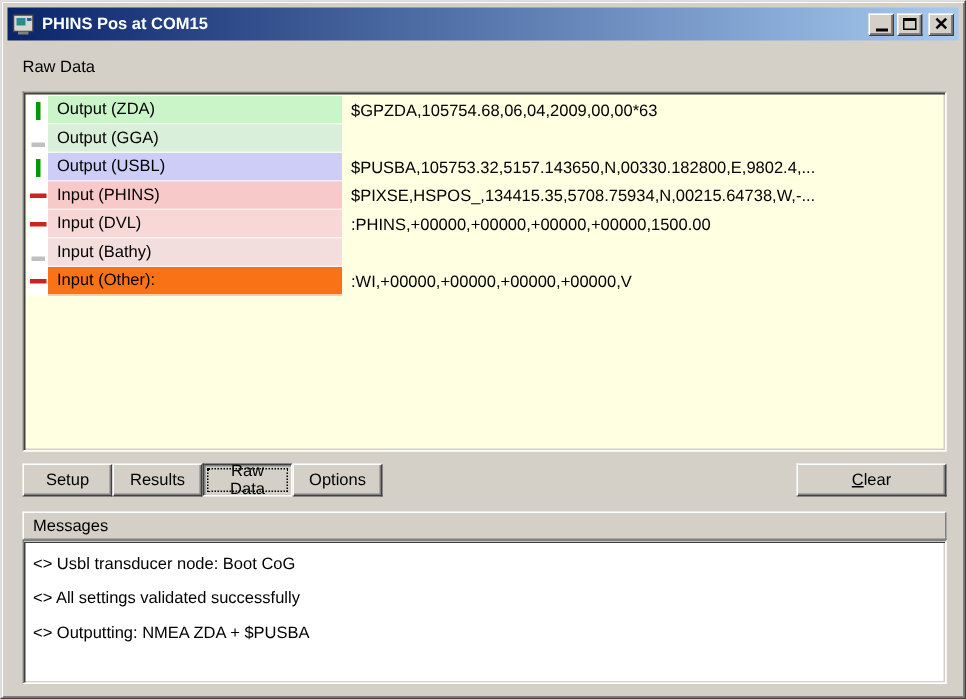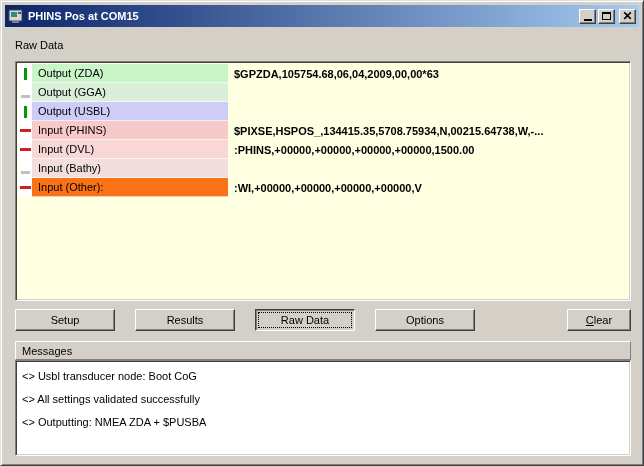--- a/index.html
+++ b/index.html
@@ -64,44 +64,44 @@
   .cell-label {
     width:196px; flex:0 0 auto; font-size:11px; color:#000;
     display:flex; align-items:center; padding-left:6px;
     border-bottom:1px solid rgba(255,255,255,0.65);
     white-space:nowrap; overflow:hidden;
   }
   .cell-value {
     flex:1 1 auto; background:var(--field-yellow,#ffffe1);
     font-size:11px; color:#000;
     display:flex; align-items:center; padding-left:6px;
-    white-space:nowrap; overflow:hidden;font-weight:bold;
+    white-space:nowrap; overflow:hidden;
   }
   .ind-output-on { width:3px;  height:12px; background:var(--indicator-output,#009900); }
   .ind-input-on  { width:11px; height:3px;  background:var(--indicator-input,#cc2222); }
   .ind-off       { width:9px;  height:3px;  background:var(--indicator-off,#c0c0c0); position:relative; top:4px; }
 
   
   .btn-row { margin-top:8px; display:flex; align-items:center; width:616px; }
   .btn {
-    height:22px; width:100px; margin-right:20px;
+    height:22px; width:60px; margin-right:0;
     background:var(--window-face,#d4d0c8);
     border-top:1px solid #ffffff; border-left:1px solid #ffffff;
     border-right:1px solid #404040; border-bottom:1px solid #404040;
     box-shadow: inset -1px -1px 0 #808080;
     font-size:11px; color:#000; cursor:default;
     display:flex; align-items:center; justify-content:center;
   }
   .btn.pressed {
     border-top:1px solid #404040; border-left:1px solid #404040;
     border-right:1px solid #ffffff; border-bottom:1px solid #ffffff;
     box-shadow: inset 1px 1px 0 #808080;
     outline:1px dotted #000; outline-offset:-4px;
   }
-  .btn.clear { margin-left:auto; margin-right:0; width:64px; }
+  .btn.clear { margin-left:auto; margin-right:0; width:100px; }
   .btn .btn-text { display:block; }
   .btn.clear .btn-text::first-letter { text-decoration:underline; }
 
   
   .messages { margin-top:10px; width:616px; }
   .messages-header {
     height:19px; background:var(--window-face,#d4d0c8);
     border-top:1px solid #ffffff; border-left:1px solid #ffffff;
     border-right:1px solid #808080; border-bottom:1px solid #808080;
     font-size:11px; color:#000; display:flex; align-items:center; padding-left:6px;
@@ -158,20 +158,21 @@
           </div>
         <div class="cell-label" style="background: rgb(217, 239, 217);">Output (GGA)</div>
         <div class="cell-value"></div>
       </div>
 
       <div class="raw-row">
         <div class="ind-cell">
             <span class="ind-output-on"></span>
           </div>
         <div class="cell-label" style="background: rgb(205, 205, 248);">Output (USBL)</div>
+        <div class="cell-value">$PUSBA,105753.32,5157.143650,N,00330.182800,E,9802.4,...</div>
       </div>
 
       <div class="raw-row">
         <div class="ind-cell">
             <span class="ind-input-on"></span>
           </div>
         <div class="cell-label" style="background: rgb(248, 201, 201);">Input (PHINS)</div>
         <div class="cell-value">$PIXSE,HSPOS_,134415.35,5708.75934,N,00215.64738,W,-...</div>
       </div>
 

